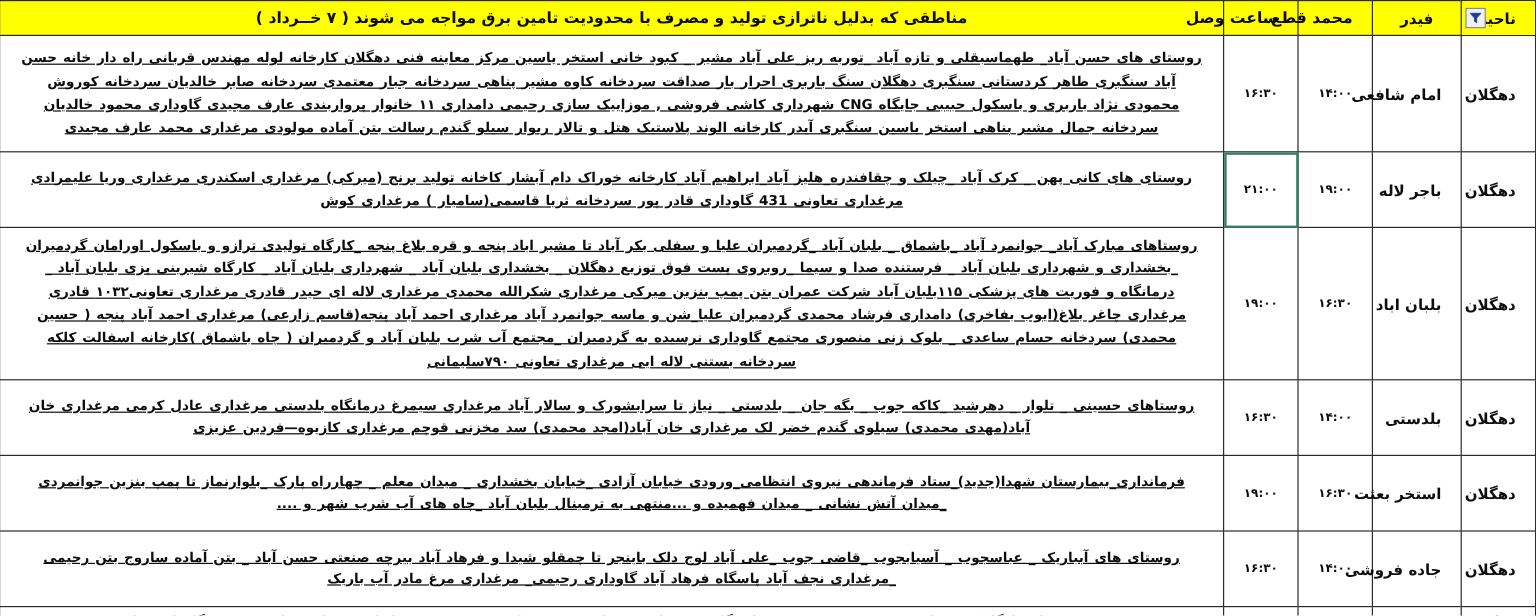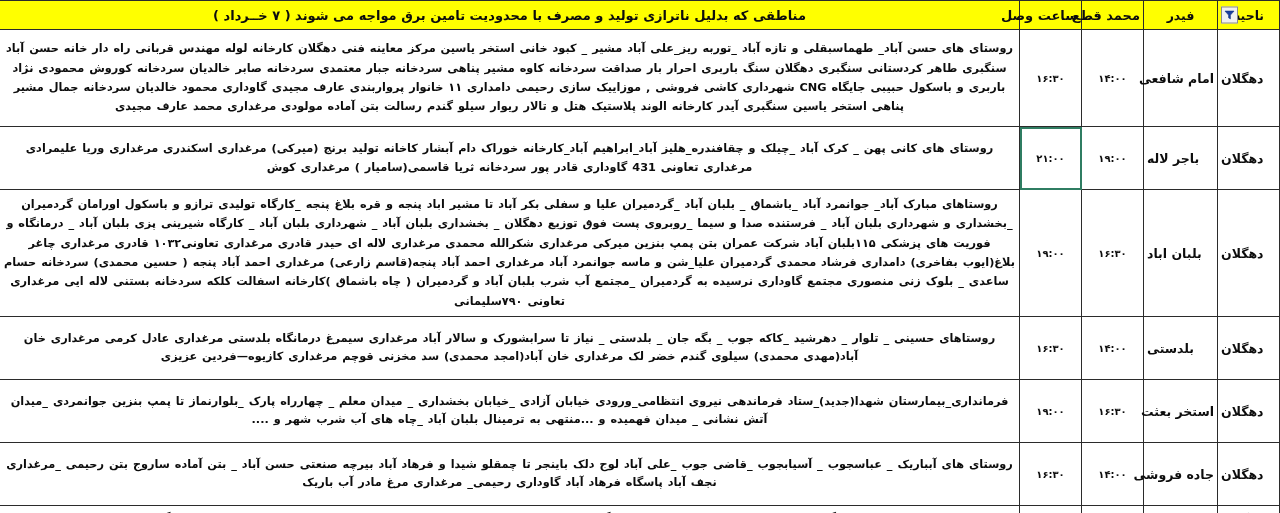--- a/index.html
+++ b/index.html
@@ -30,21 +30,21 @@
   table.outage col.c-naahie { width: 62px; }
   table.outage col.c-feeder { width: 74px; }
   table.outage col.c-off    { width: 62px; }
   table.outage col.c-on     { width: 62px; }
   table.outage col.c-desc   { width: 1020px; }
 
   table.outage th,
   table.outage td {
     border: 1px solid #2b2b2b;
     vertical-align: middle;
-    padding: 2px 3px;
+    padding: 2px 16px;
     color: #0d0d0d;
   }
 
   
   thead th {
     background: #ffff00;
     font-weight: bold;
     text-align: center;
     height: 24px;
     padding: 0 4px;
@@ -100,20 +100,21 @@
     white-space: nowrap;
     letter-spacing: .3px;
   }
   td.desc {
     text-align: center;
     font-size: 11.3px;
     font-weight: bold;
     line-height: 1.72;
     padding: 4px 6px;
     word-spacing: 1px;
+    text-decoration: underline;
   }
   tr.r-short td.desc { line-height: 1.6; }
 
   
   td.selected {
     outline: 2px solid #2f7d62;
     outline-offset: -2px;
   }
   
   tr.row-1 td { height: 92px; }

